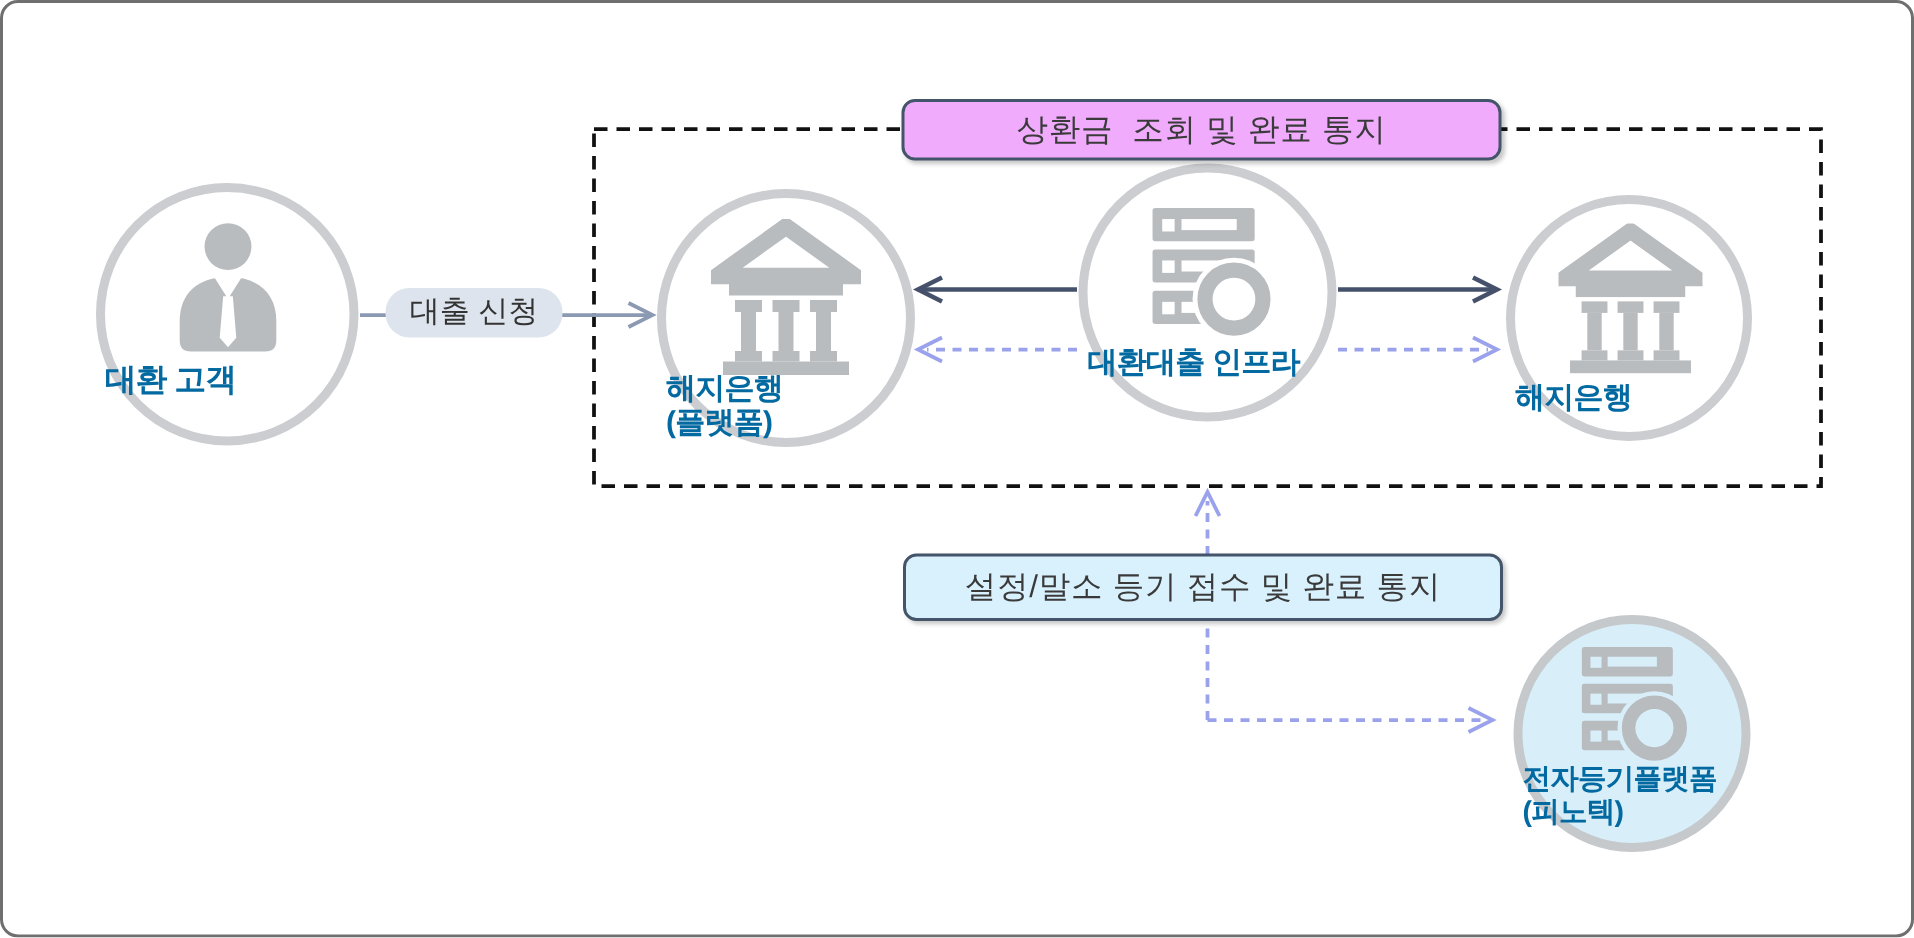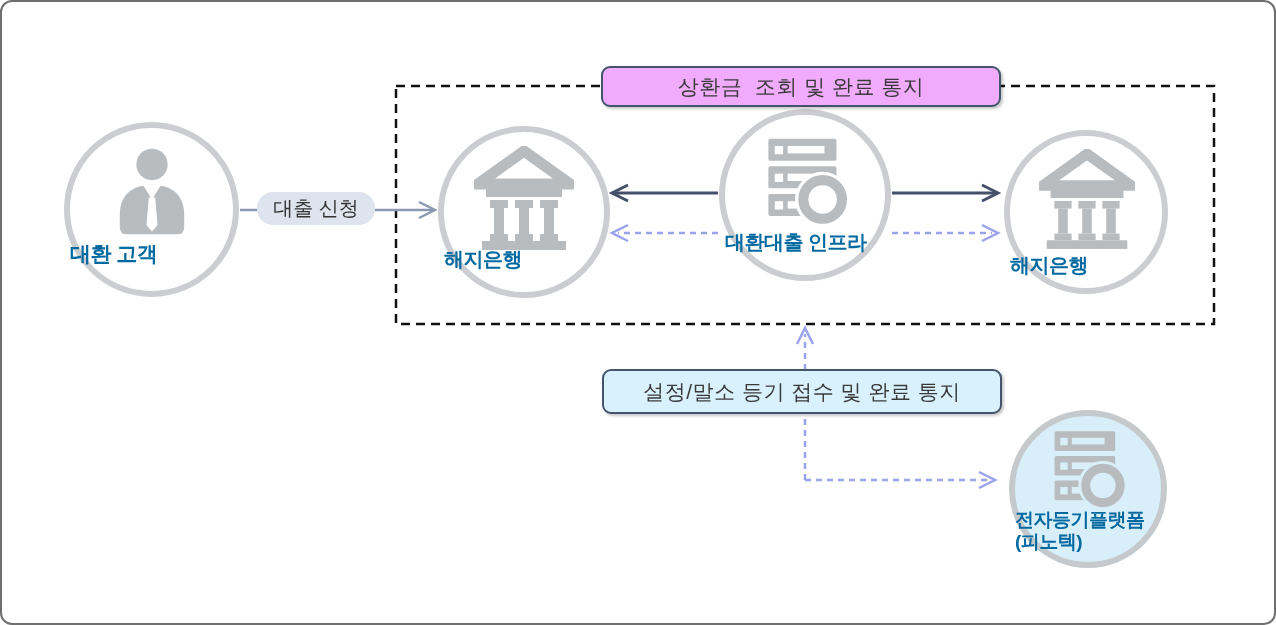--- a/index.html
+++ b/index.html
@@ -135,20 +135,21 @@
         <rect x="41" y="54" width="18" height="8"></rect>
           <rect x="45" y="62" width="10" height="26"></rect>
           <rect x="41" y="88" width="18" height="7"></rect>
         <rect x="66" y="54" width="18" height="8"></rect>
           <rect x="70" y="62" width="10" height="26"></rect>
           <rect x="66" y="88" width="18" height="7"></rect>
       </g>
       <rect x="8" y="95" width="84" height="9" fill="#b9bcbf"></rect>
     </svg>
     <div class="nlabel" style="top:116px;">해지은행</div>
+    <div class="nlabel" style="top:139px;">(플랫폼)</div>
   </div>
 
   <div class="node node-infra">
     <svg class="icon" style="left:36px; top:20px;" width="92" height="92" viewBox="0 0 100 100">
       <g fill="#b9bcbf">
         <rect x="8" y="4" width="74" height="24" rx="2"></rect>
         <rect x="8" y="34" width="74" height="24" rx="2"></rect>
         <rect x="8" y="64" width="74" height="24" rx="2"></rect>
       </g>
       <g fill="#ffffff">

